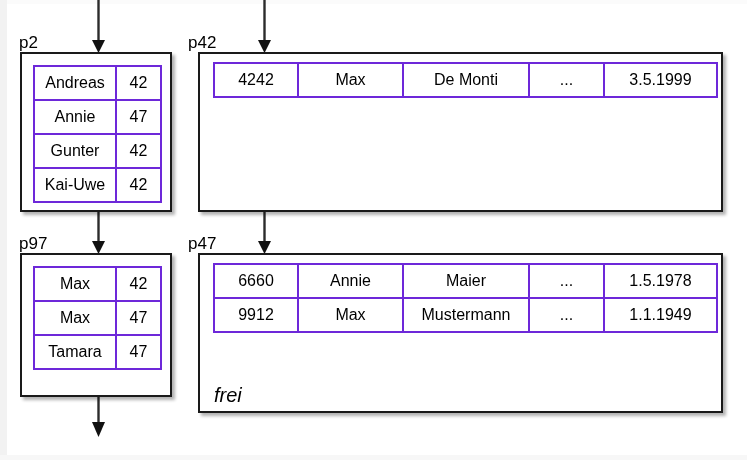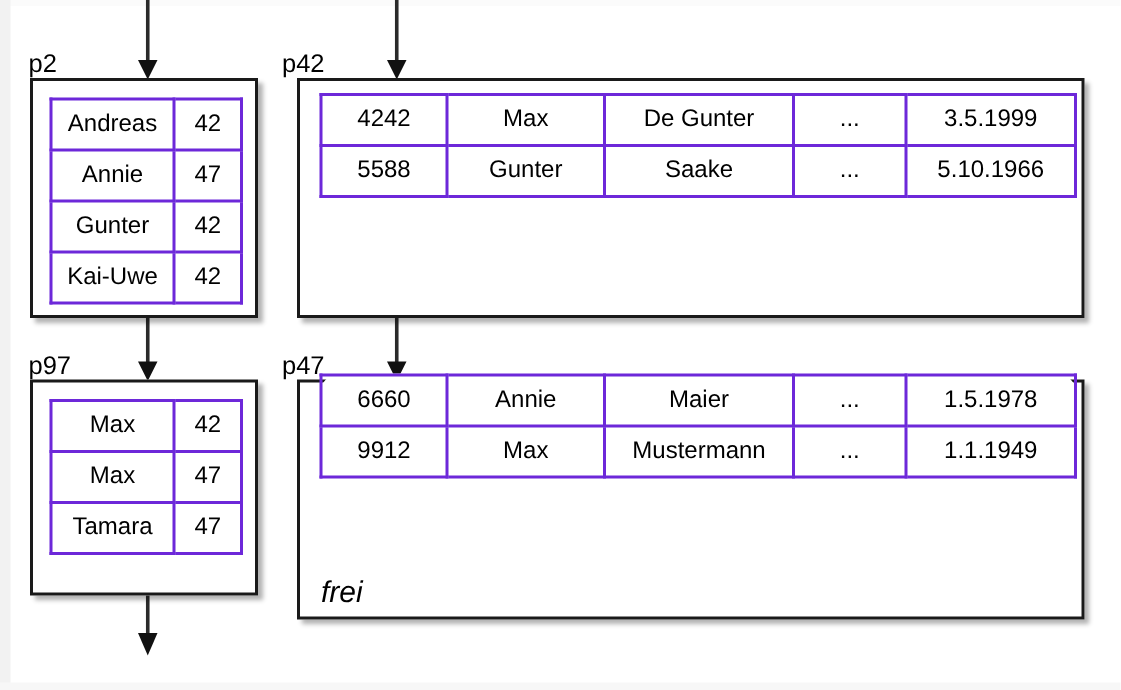--- a/index.html
+++ b/index.html
@@ -196,37 +196,30 @@
       <col style="width:84px">
         <col style="width:105px">
         <col style="width:126px">
       <col style="width:75px">
         <col style="width:113px">
     </colgroup>
     <tbody>
       <tr>
         <td>4242</td>
         <td>Max</td>
-        <td>De Gunter</td>
+        <td>De Monti</td>
         <td>...</td>
         <td>3.5.1999</td>
       </tr>
-      <tr>
-        <td>5588</td>
-        <td>Gunter</td>
-        <td>Saake</td>
-        <td>...</td>
-        <td>5.10.1966</td>
-      </tr>
     </tbody>
   </table>
 
   <div class="page-label" style="left:188px; top:235px;">p47</div>
   <div class="page-box" style="left:198px; top:253px; width:525px; height:160px;"></div>
-  <table class="tbl" style="left:213px; top:249px; width:503px;border-radius:14px;">
+  <table class="tbl" style="left:213px; top:263px; width:503px;border-radius:14px;">
     <colgroup>
       <col style="width:84px">
         <col style="width:105px">
         <col style="width:126px">
       <col style="width:75px">
         <col style="width:113px">
     </colgroup>
     <tbody>
       <tr>
         <td>6660</td>

